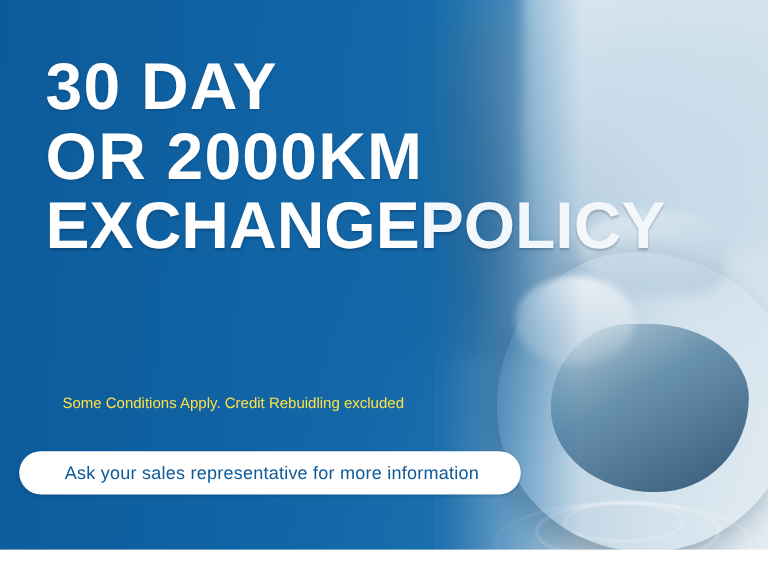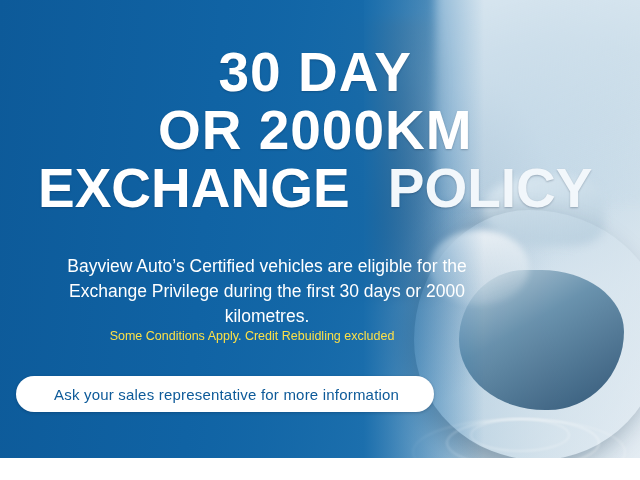--- a/index.html
+++ b/index.html
@@ -116,21 +116,20 @@
     top: 0;
     width: 120px;
     height: 480px;
     background: linear-gradient(90deg, rgba(18,105,170,0.92) 0%, rgba(18,105,170,0.0) 100%);
   }
 
   
   .content {
     position: absolute;
     inset: 0;
-    text-align: center;
   }
   .headline {
     position: absolute;
     left: 38px;
     top: 46px;
     color: #ffffff;
     font-weight: bold;
     letter-spacing: 0.5px;
     line-height: 0.98;
     text-shadow: 0 1px 2px rgba(0,20,45,0.25);
@@ -148,21 +147,20 @@
   }
   .headline .l3 {
     display: block;
     font-size: 55px;
     letter-spacing: 0px;
     margin-top: 4px;
     white-space: nowrap;
   }
   .headline .l3 .soft {
     color: #f2f7fb;
-    margin-left: 38px;
   }
 
   .body-copy {
     position: absolute;
     left: 52px;
     top: 254px;
     width: 430px;
     color: #ffffff;
     font-size: 17.5px;
     line-height: 1.42;
@@ -230,21 +228,20 @@
   <div class="content">
 
     <div class="headline">
       <span class="l1">30  DAY</span>
       <span class="l2">OR  2000KM</span>
       <span class="l3">
         <span>EXCHANGE</span><span class="soft">POLICY</span>
       </span>
     </div>
 
-    <div class="body-copy">Bayview Auto’s Certified vehicles are eligible for the Exchange Privilege during the first 30 days or 2000 kilometres.</div>
 
     <div class="fineprint">Some Conditions Apply. Credit Rebuidling excluded</div>
 
     <div class="cta">
       <span class="cta-label">Ask your sales representative for more information</span>
     </div>
 
     <div class="bottom-bar"></div>
   </div>
 </div>

